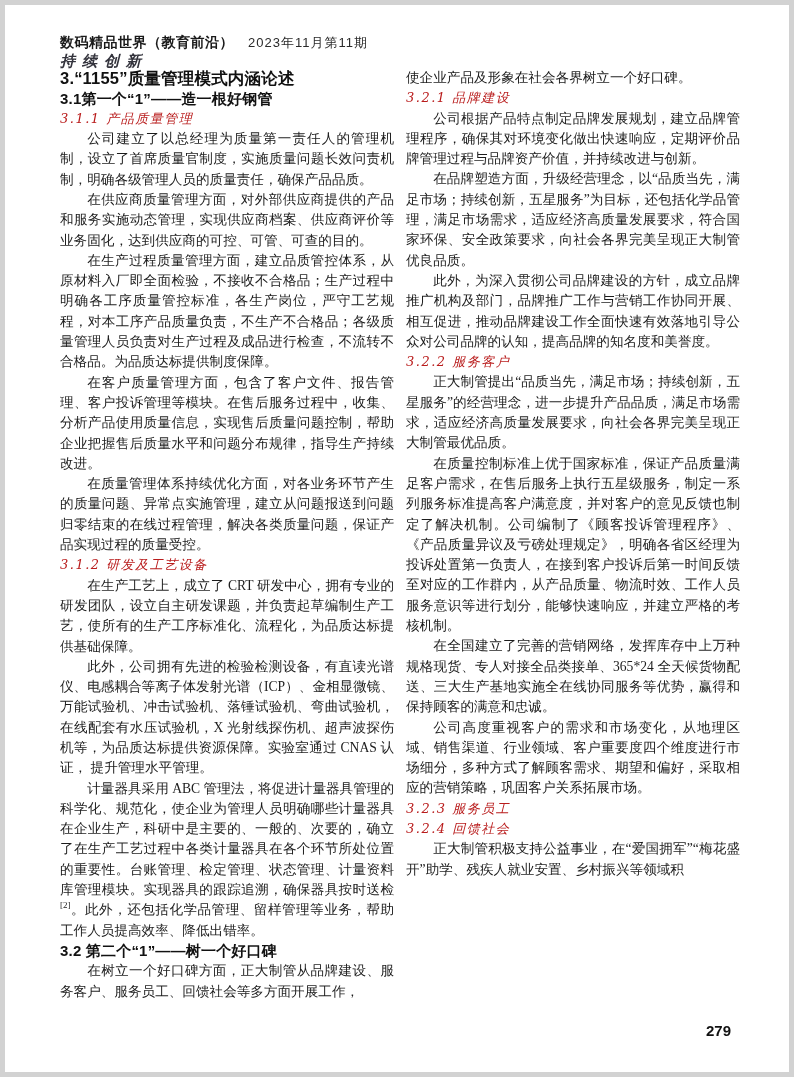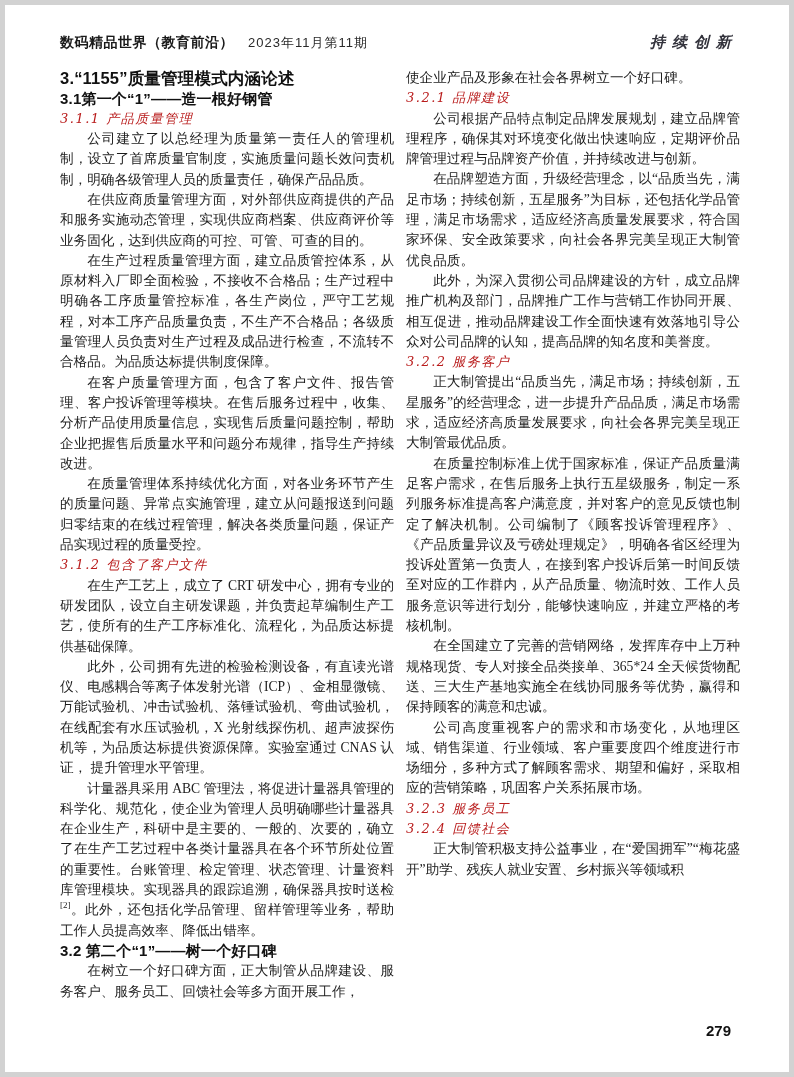--- a/index.html
+++ b/index.html
@@ -10,22 +10,22 @@
   }
   .page{
     position:absolute;left:5px;top:5px;right:5px;bottom:5px;
     background:#ffffff;
     box-sizing:border-box;
     padding:28px 49px 0 55px;
     overflow:hidden;
   }
   
   .page-header{
-    display:flex;justify-content:space-between;align-items:baseline;
-    margin-bottom:15px;height:20px;
+    display:flex;align-items:baseline;
+    margin-bottom:15px;height:20px;flex-direction:column;
   }
   .journal-title{
     font-family:"Liberation Sans","DejaVu Sans",sans-serif;
     font-weight:bold;font-size:14px;color:#1a1a1a;letter-spacing:.5px;
   }
   .issue-info{
     font-family:"Liberation Sans","DejaVu Sans",sans-serif;
     font-size:13px;color:#2a2a2a;margin-left:14px;letter-spacing:1px;
   }
   .section-label{
@@ -80,21 +80,21 @@
 
     <section class="col">
       <h1 class="h1">3.“1155”质量管理模式内涵论述</h1>
       <h2 class="h2">3.1第一个“1”——造一根好钢管</h2>
       <h3 class="h3">3.1.1 产品质量管理</h3>
       <p class="p">公司建立了以总经理为质量第一责任人的管理机制，设立了首席质量官制度，实施质量问题长效问责机制，明确各级管理人员的质量责任，确保产品品质。</p>
       <p class="p">在供应商质量管理方面，对外部供应商提供的产品和服务实施动态管理，实现供应商档案、供应商评价等业务固化，达到供应商的可控、可管、可查的目的。</p>
       <p class="p">在生产过程质量管理方面，建立品质管控体系，从原材料入厂即全面检验，不接收不合格品；生产过程中明确各工序质量管控标准，各生产岗位，严守工艺规程，对本工序产品质量负责，不生产不合格品；各级质量管理人员负责对生产过程及成品进行检查，不流转不合格品。为品质达标提供制度保障。</p>
       <p class="p">在客户质量管理方面，包含了客户文件、报告管理、客户投诉管理等模块。在售后服务过程中，收集、分析产品使用质量信息，实现售后质量问题控制，帮助企业把握售后质量水平和问题分布规律，指导生产持续改进。</p>
       <p class="p">在质量管理体系持续优化方面，对各业务环节产生的质量问题、异常点实施管理，建立从问题报送到问题归零结束的在线过程管理，解决各类质量问题，保证产品实现过程的质量受控。</p>
-      <h3 class="h3">3.1.2 包含了客户文件</h3>
+      <h3 class="h3">3.1.2 研发及工艺设备</h3>
       <p class="p">在生产工艺上，成立了 CRT 研发中心，拥有专业的研发团队，设立自主研发课题，并负责起草编制生产工艺，使所有的生产工序标准化、流程化，为品质达标提供基础保障。</p>
       <p class="p">此外，公司拥有先进的检验检测设备，有直读光谱仪、电感耦合等离子体发射光谱（ICP）、金相显微镜、万能试验机、冲击试验机、落锤试验机、弯曲试验机，在线配套有水压试验机，X 光射线探伤机、超声波探伤机等，为品质达标提供资源保障。实验室通过 CNAS 认证， 提升管理水平管理。</p>
       <p class="p"><span>计量器具采用 ABC 管理法，将促进计量器具管理的科学化、规范化，使企业为管理人员明确哪些计量器具在企业生产，科研中是主要的、一般的、次要的，确立了在生产工艺过程中各类计量器具在各个环节所处位置的重要性。台账管理、检定管理、状态管理、计量资料库管理模块。实现器具的跟踪追溯，确保器具按时送检</span><sup class="sup">[2]</sup><span>。此外，还包括化学品管理、留样管理等业务，帮助工作人员提高效率、降低出错率。</span></p>
       <h2 class="h2">3.2 第二个“1”——树一个好口碑</h2>
       <p class="p">在树立一个好口碑方面，正大制管从品牌建设、服务客户、服务员工、回馈社会等多方面开展工作，</p>
     </section>
 
     <section class="col">
       <p class="p cont">使企业产品及形象在社会各界树立一个好口碑。</p>
       <h3 class="h3">3.2.1 品牌建设</h3>

